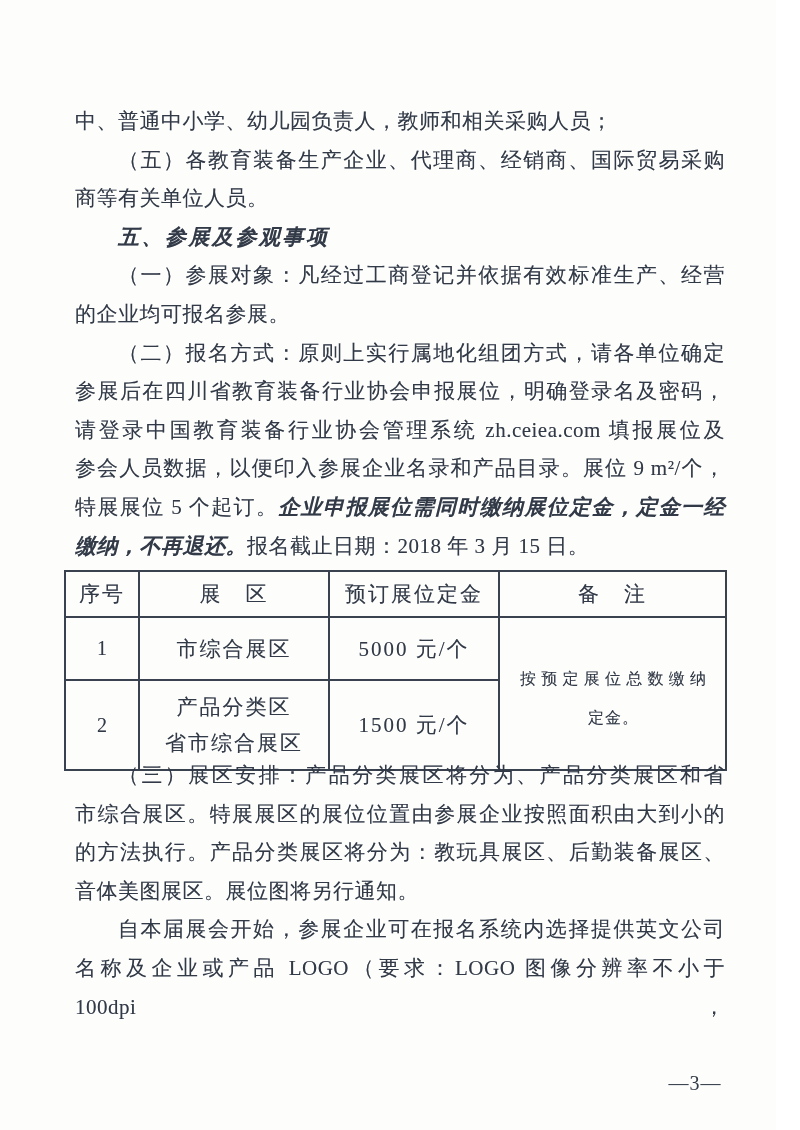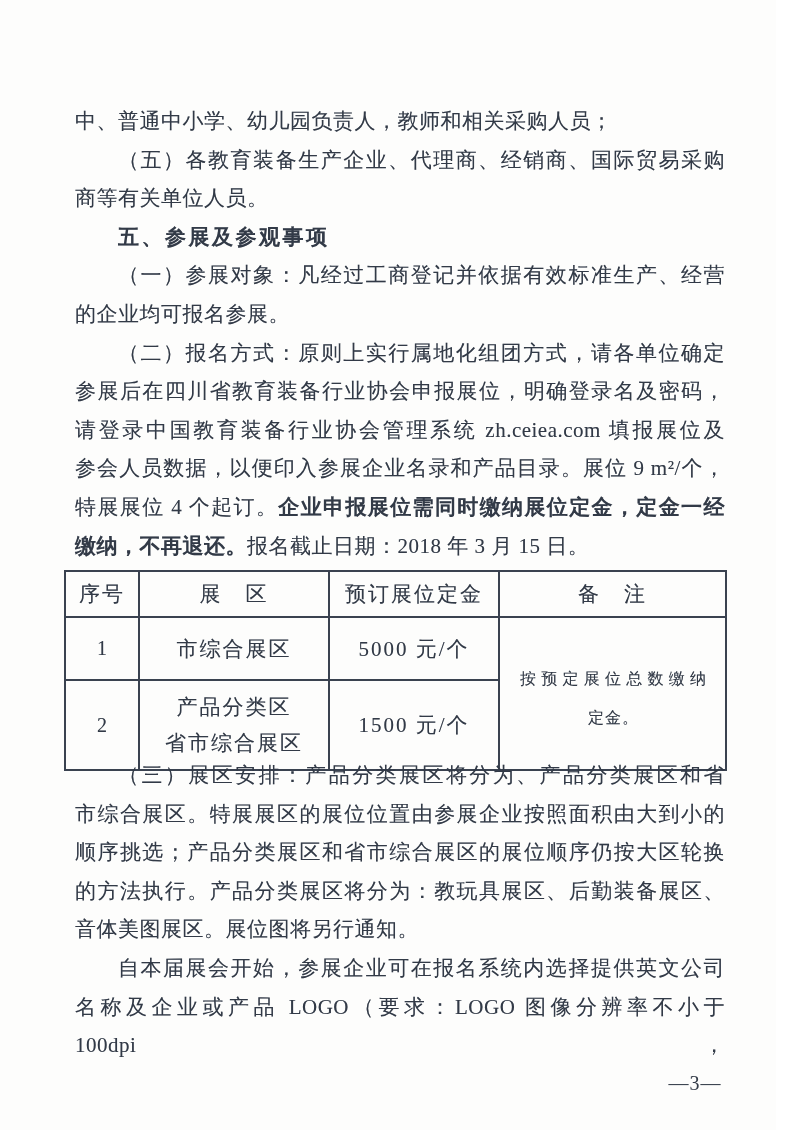--- a/index.html
+++ b/index.html
@@ -16,21 +16,21 @@
   #text-block-2{top:756px;}
   .line{
     height:38.6px;line-height:38.6px;
     font-size:21px;letter-spacing:0.5px;
     white-space:nowrap;
     text-shadow:0 0 0.5px rgba(50,58,71,0.35);
   }
   .line.fill{text-align:justify;text-align-last:justify;white-space:normal;}
   .line.indent{padding-left:43px;}
   .line.heading{font-weight:700;letter-spacing:2.5px;}
-  .b{font-weight:700;}
+  .b{font-weight:700;font-style:italic;}
 
   .deposit-table{
     position:absolute;left:64px;top:570px;width:661px;
     border-collapse:collapse;table-layout:fixed;
   }
   .deposit-table td{
     border:2px solid #3a4250;
     text-align:center;vertical-align:middle;
     font-size:21px;letter-spacing:2px;
     padding:8px;
@@ -61,21 +61,21 @@
       <div class="line"><span>中、普通中小学、幼儿园负责人，教师和相关采购人员；</span></div>
       <div class="line fill indent"><span>（五）各教育装备生产企业、代理商、经销商、国际贸易采购</span></div>
       <div class="line"><span>商等有关单位人员。</span></div>
       <div class="line indent heading"><span class="b">五、参展及参观事项</span></div>
       <div class="line fill indent"><span>（一）参展对象：凡经过工商登记并依据有效标准生产、经营</span></div>
       <div class="line"><span>的企业均可报名参展。</span></div>
       <div class="line fill indent"><span>（二）报名方式：原则上实行属地化组团方式，请各单位确定</span></div>
       <div class="line fill"><span>参展后在四川省教育装备行业协会申报展位，明确登录名及密码，</span></div>
       <div class="line fill"><span>请登录中国教育装备行业协会管理系统 zh.ceiea.com 填报展位及</span></div>
       <div class="line fill"><span>参会人员数据，以便印入参展企业名录和产品目录。展位 9 m²/个，</span></div>
-      <div class="line fill"><span>特展展位 4 个起订。</span><span class="b">企业申报展位需同时缴纳展位定金，定金一经</span></div>
+      <div class="line fill"><span>特展展位 5 个起订。</span><span class="b">企业申报展位需同时缴纳展位定金，定金一经</span></div>
       <div class="line"><span class="b">缴纳，不再退还。</span><span>报名截止日期：2018 年 3 月 15 日。</span></div>
     </div>
 
   <table class="deposit-table">
     <colgroup>
         <col class="c1">
         <col class="c2">
         <col class="c3">
         <col class="c4">
       </colgroup>
@@ -104,21 +104,20 @@
           <div class="zl">省市综合展区</div>
         </td>
         <td>1500 元/个</td>
       </tr>
     </tbody>
   </table>
 
   <div id="text-block-2" class="block">
       <div class="line fill indent"><span>（三）展区安排：产品分类展区将分为、产品分类展区和省</span></div>
       <div class="line fill"><span>市综合展区。特展展区的展位位置由参展企业按照面积由大到小的</span></div>
-      <div class="line fill"><span>顺序挑选；产品分类展区和省市综合展区的展位顺序仍按大区轮换</span></div>
       <div class="line fill"><span>的方法执行。产品分类展区将分为：教玩具展区、后勤装备展区、</span></div>
       <div class="line"><span>音体美图展区。展位图将另行通知。</span></div>
       <div class="line fill indent"><span>自本届展会开始，参展企业可在报名系统内选择提供英文公司</span></div>
       <div class="line fill"><span>名称及企业或产品 LOGO（要求：LOGO 图像分辨率不小于 100dpi，</span></div>
     </div>
 
   <div class="footer-page-number">—3—</div>
 
 </div>
 

